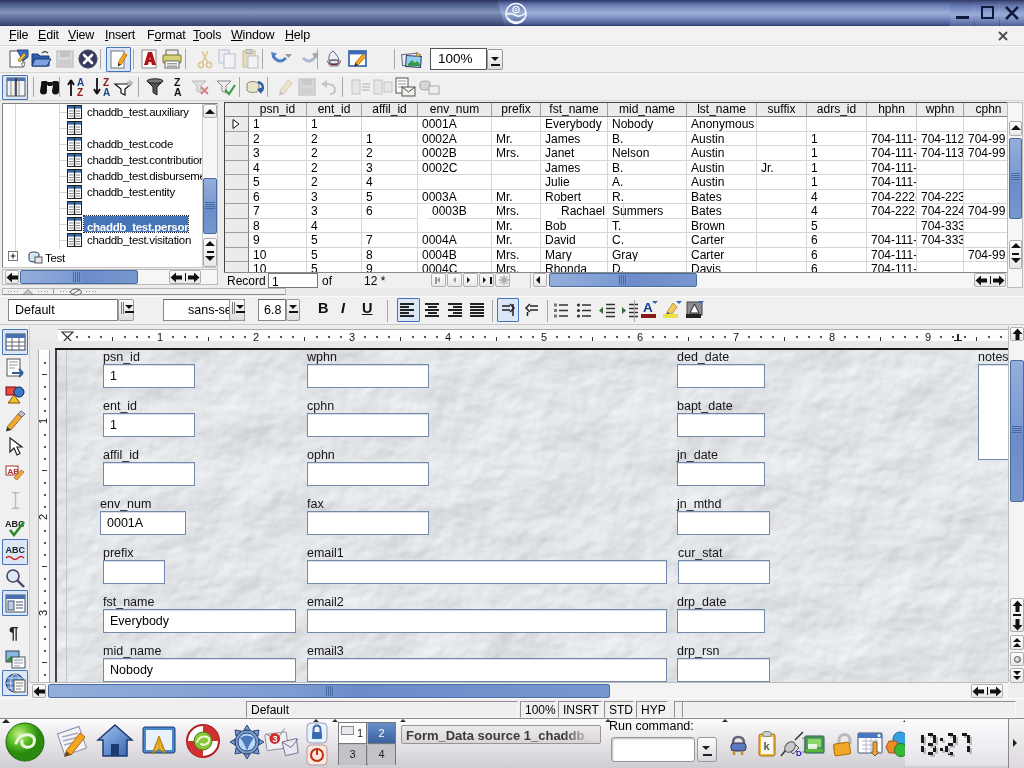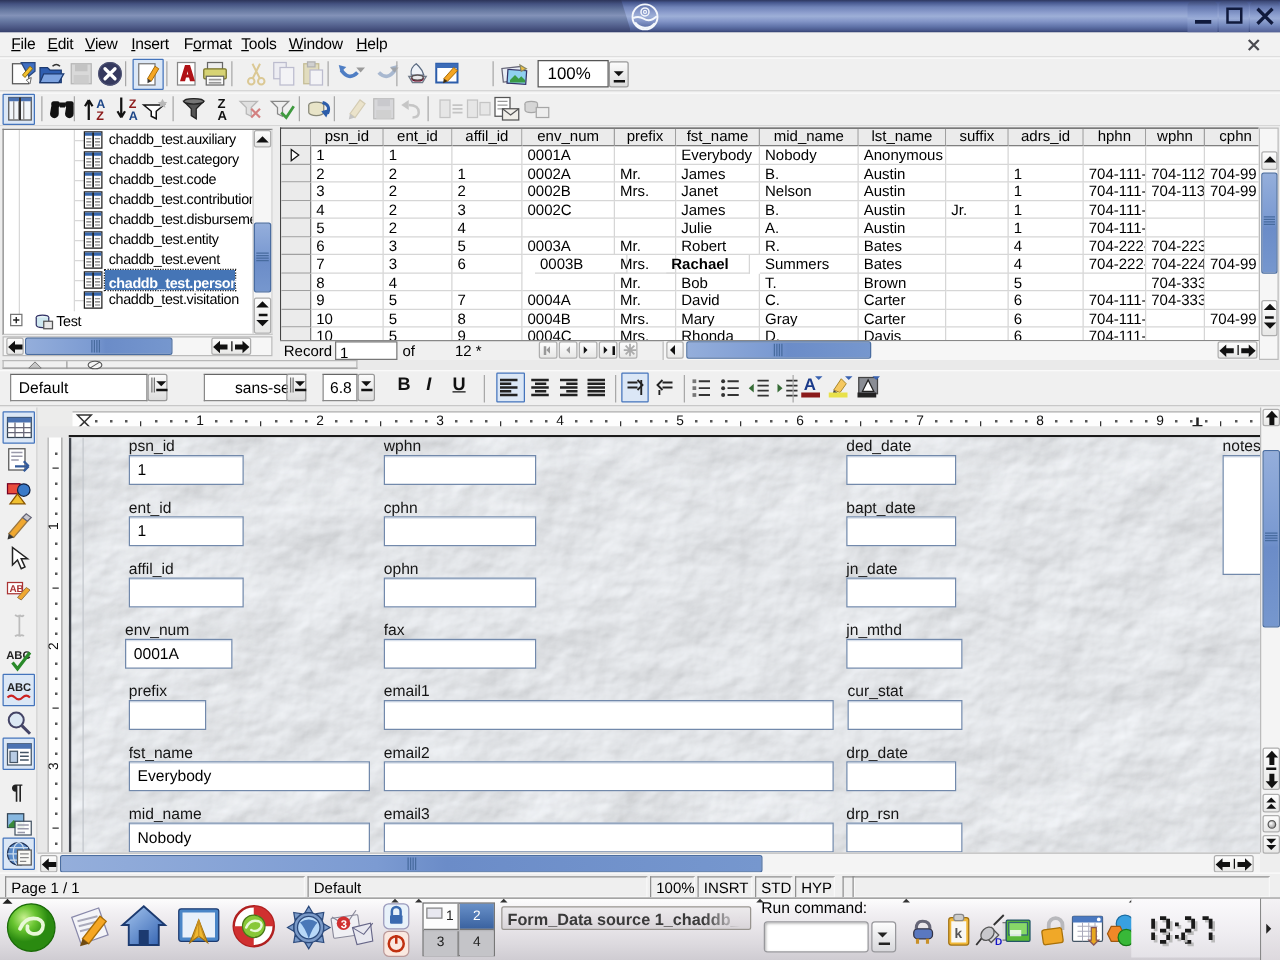--- a/index.html
+++ b/index.html
@@ -264,21 +264,20 @@
 <path d="M2 6 L6 6 M2 8.5 L6 8.5 M2 11 L6 11 M9 6 L13 6 M9 8.5 L13 8.5 M9 11 L13 11" stroke="#777" stroke-width="0.9"></path>
     </svg>
 <div class="trow" style="left:84px;top:2px;">chaddb_test.auxiliary</div>
 <div class="abs" style="left:57px;top:24px;width:8px;height:1px;background:#d8d8d8;"></div>
 <svg style="left:64px;top:17px" width="15" height="14" viewBox="0 0 15 14">
 <rect x="0.5" y="0.5" width="14" height="13" fill="#fff" stroke="#222"></rect>
 <rect x="1" y="1" width="13" height="2.6" fill="#3667ae"></rect>
 <path d="M7.5 1 L7.5 13" stroke="#222" stroke-width="1.4"></path>
 <path d="M2 6 L6 6 M2 8.5 L6 8.5 M2 11 L6 11 M9 6 L13 6 M9 8.5 L13 8.5 M9 11 L13 11" stroke="#777" stroke-width="0.9"></path>
     </svg>
-<div class="trow" style="left:84px;top:18px;">chaddb_test.category</div>
 <div class="abs" style="left:57px;top:40px;width:8px;height:1px;background:#d8d8d8;"></div>
 <svg style="left:64px;top:33px" width="15" height="14" viewBox="0 0 15 14">
 <rect x="0.5" y="0.5" width="14" height="13" fill="#fff" stroke="#222"></rect>
 <rect x="1" y="1" width="13" height="2.6" fill="#3667ae"></rect>
 <path d="M7.5 1 L7.5 13" stroke="#222" stroke-width="1.4"></path>
 <path d="M2 6 L6 6 M2 8.5 L6 8.5 M2 11 L6 11 M9 6 L13 6 M9 8.5 L13 8.5 M9 11 L13 11" stroke="#777" stroke-width="0.9"></path>
     </svg>
 <div class="trow" style="left:84px;top:34px;">chaddb_test.code</div>
 <div class="abs" style="left:57px;top:56px;width:8px;height:1px;background:#d8d8d8;"></div>
 <svg style="left:64px;top:49px" width="15" height="14" viewBox="0 0 15 14">
@@ -304,21 +303,20 @@
 <path d="M2 6 L6 6 M2 8.5 L6 8.5 M2 11 L6 11 M9 6 L13 6 M9 8.5 L13 8.5 M9 11 L13 11" stroke="#777" stroke-width="0.9"></path>
     </svg>
 <div class="trow" style="left:84px;top:82px;">chaddb_test.entity</div>
 <div class="abs" style="left:57px;top:104px;width:8px;height:1px;background:#d8d8d8;"></div>
 <svg style="left:64px;top:97px" width="15" height="14" viewBox="0 0 15 14">
 <rect x="0.5" y="0.5" width="14" height="13" fill="#fff" stroke="#222"></rect>
 <rect x="1" y="1" width="13" height="2.6" fill="#3667ae"></rect>
 <path d="M7.5 1 L7.5 13" stroke="#222" stroke-width="1.4"></path>
 <path d="M2 6 L6 6 M2 8.5 L6 8.5 M2 11 L6 11 M9 6 L13 6 M9 8.5 L13 8.5 M9 11 L13 11" stroke="#777" stroke-width="0.9"></path>
     </svg>
-<div class="trow" style="left:84px;top:98px;">chaddb_test.event</div>
 <div class="abs" style="left:57px;top:120px;width:8px;height:1px;background:#d8d8d8;"></div>
 <svg style="left:64px;top:113px" width="15" height="14" viewBox="0 0 15 14">
 <rect x="0.5" y="0.5" width="14" height="13" fill="#fff" stroke="#222"></rect>
 <rect x="1" y="1" width="13" height="2.6" fill="#3667ae"></rect>
 <path d="M7.5 1 L7.5 13" stroke="#222" stroke-width="1.4"></path>
 <path d="M2 6 L6 6 M2 8.5 L6 8.5 M2 11 L6 11 M9 6 L13 6 M9 8.5 L13 8.5 M9 11 L13 11" stroke="#777" stroke-width="0.9"></path>
     </svg>
 <div class="abs" style="left:81px;top:112px;height:16px;background:#4575b6;outline:1px dotted #222;"><span style="position:relative;left:3px;top:1px;font-size:11.5px;font-weight:bold;color:#fff;white-space:nowrap;letter-spacing:-0.3px;">chaddb_test.person</span></div>
 <div class="abs" style="left:57px;top:136px;width:8px;height:1px;background:#d8d8d8;"></div>
 <svg style="left:64px;top:129px" width="15" height="14" viewBox="0 0 15 14">
@@ -466,21 +464,21 @@
 <div class="gc" style="left:582px;top:86.5px;width:60px;height:14.5px;line-height:14.5px;">4</div>
 <div class="gc" style="left:642px;top:86.5px;width:50px;height:14.5px;line-height:14.5px;">704-222-2</div>
 <div class="gc" style="left:692px;top:86.5px;width:47px;height:14.5px;line-height:14.5px;">704-223-4</div>
 <div class="gc" style="left:739px;top:86.5px;width:50px;height:14.5px;line-height:14.5px;"></div>
 <div class="gr" style="left:0;top:101.0px;width:24px;height:14.5px;"></div>
 <div class="gc" style="left:24px;top:101.0px;width:58px;height:14.5px;line-height:14.5px;">7</div>
 <div class="gc" style="left:82px;top:101.0px;width:55px;height:14.5px;line-height:14.5px;">3</div>
 <div class="gc" style="left:137px;top:101.0px;width:56px;height:14.5px;line-height:14.5px;">6</div>
 <div class="gc" style="left:203px;top:101.0px;width:74px;height:14.5px;line-height:14.5px;">0003B</div>
 <div class="gc" style="left:267px;top:101.0px;width:49px;height:14.5px;line-height:14.5px;">Mrs.</div>
-<div class="gc" style="left:308px;top:101.0px;width:67px;height:14.5px;line-height:14.5px;font-weight:bold;">Rachael</div>
+<div class="gc" style="left:332px;top:101.0px;width:67px;height:14.5px;line-height:14.5px;">Rachael</div>
 <div class="gc" style="left:383px;top:101.0px;width:79px;height:14.5px;line-height:14.5px;">Summers</div>
 <div class="gc" style="left:462px;top:101.0px;width:70px;height:14.5px;line-height:14.5px;">Bates</div>
 <div class="gc" style="left:532px;top:101.0px;width:50px;height:14.5px;line-height:14.5px;"></div>
 <div class="gc" style="left:582px;top:101.0px;width:60px;height:14.5px;line-height:14.5px;">4</div>
 <div class="gc" style="left:642px;top:101.0px;width:50px;height:14.5px;line-height:14.5px;">704-222-2</div>
 <div class="gc" style="left:692px;top:101.0px;width:47px;height:14.5px;line-height:14.5px;">704-224-5</div>
 <div class="gc" style="left:739px;top:101.0px;width:50px;height:14.5px;line-height:14.5px;">704-99</div>
 <div class="gr" style="left:0;top:115.5px;width:24px;height:14.5px;"></div>
 <div class="gc" style="left:24px;top:115.5px;width:58px;height:14.5px;line-height:14.5px;">8</div>
 <div class="gc" style="left:82px;top:115.5px;width:55px;height:14.5px;line-height:14.5px;">4</div>
@@ -970,21 +968,20 @@
   </svg>
 <div class="press" style="left:2px;top:670px;width:26px;height:26px;"></div>
 <svg style="left:4px;top:672px" width="23" height="23" viewBox="0 0 23 23">
 <circle cx="11" cy="11" r="9" fill="#5a8ac8" stroke="#235"></circle>
 <ellipse cx="11" cy="11" rx="4.5" ry="9" fill="none" stroke="#cde" stroke-width="1"></ellipse>
 <path d="M2 11 L20 11 M3.5 6 L18.5 6 M3.5 16 L18.5 16" stroke="#cde" stroke-width="1"></path>
 <rect x="10" y="8" width="11" height="12" fill="#f8f8f4" stroke="#555"></rect>
 <path d="M12 11 L19 11 M12 14 L19 14 M12 17 L17 17" stroke="#888" stroke-width="1"></path>
   </svg>
 <div class="abs" style="left:0;top:698px;width:1024px;height:20px;background:#efefef;border-top:1px solid #fcfcfc;">
-<div class="stseg" style="left:4px;width:240px;text-align:left;">Page 1 / 1</div>
 <div class="stseg" style="left:246px;width:272px;text-align:left;">Default</div>
 <div class="stseg" style="left:520px;width:36px;text-align:center;">100%</div>
 <div class="stseg" style="left:558px;width:44px;text-align:center;">INSRT</div>
 <div class="stseg" style="left:604px;width:30px;text-align:center;">STD</div>
 <div class="stseg" style="left:636px;width:32px;text-align:center;">HYP</div>
 <div class="stseg" style="left:674px;width:6px;text-align:;"></div>
 <div class="stseg" style="left:682px;width:334px;text-align:;"></div>
 </div>
 <div class="abs" style="left:0;top:718px;width:1024px;height:50px;
 background:linear-gradient(180deg,#fdfdfd 0%,#f3f1f4 20%,#e9e6ea 45%,#dcd9de 75%,#cfccd2 100%);border-top:1px solid #8a8a8a;" id="kicker"></div>

